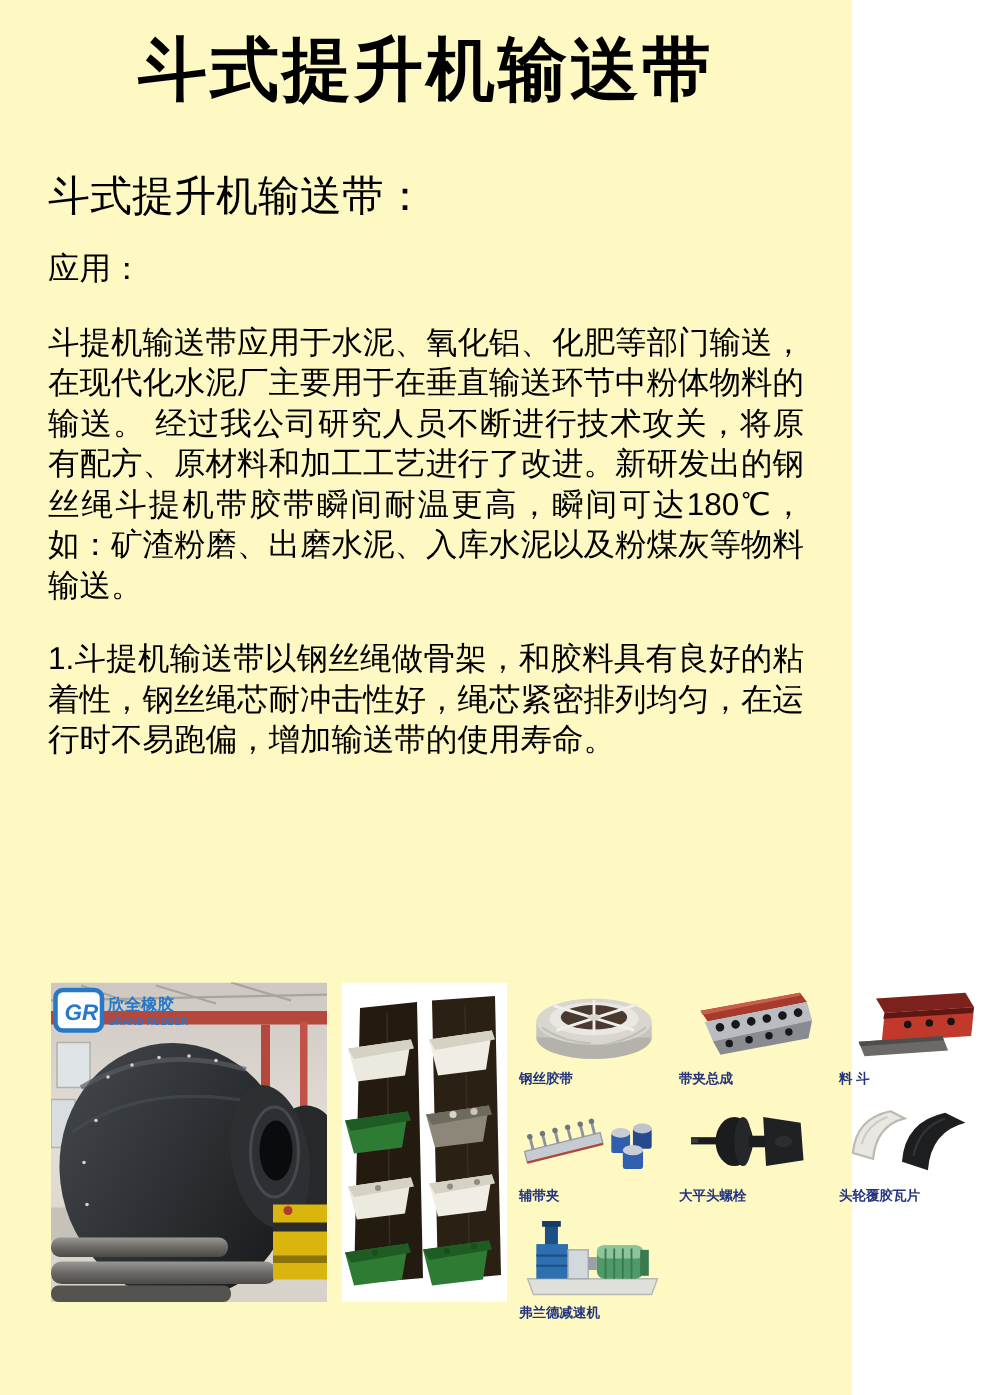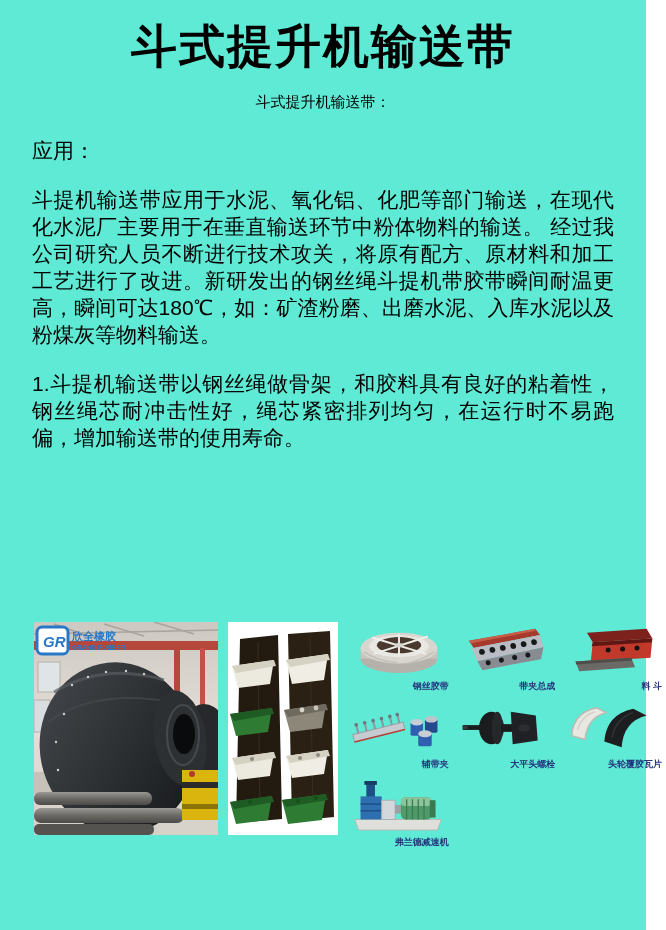--- a/index.html
+++ b/index.html
@@ -1,27 +1,27 @@
 <!DOCTYPE html>
 <html><head>
 <meta charset="utf-8">
 <style>
   html,body{margin:0;padding:0;background:#fff;}
   body{width:666px;height:930px;font-family:"Liberation Sans",sans-serif;color:#000;overflow:hidden;}
-  .page{width:646px;height:930px;position:relative;background:#5eead4;}
+  .page{width:568px;height:930px;position:relative;background:#fef9c3;}
   .title{font-size:46px;font-weight:900;text-align:center;margin:0;padding-top:20px;letter-spacing:2px;line-height:1.15;}
   .textcol{padding:0 32px;}
-  .lead{font-size:15px;margin:15px 0 0 0;line-height:27px;text-align:center;}
+  .lead{font-size:28px;margin:44px 0 0 0;line-height:27px;}
   .heading{font-size:21px;margin:22px 0 0 0;line-height:27px;}
   .para{font-size:21px;margin:22px 0 0 0;line-height:27px;text-align:justify;}
-  .gallery{position:absolute;left:34px;top:622px;width:612px;display:flex;align-items:flex-start;}
+  .gallery{position:absolute;left:34px;top:655px;width:612px;display:flex;align-items:flex-start;}
   .photo-left{width:184px;height:213px;flex:none;}
   .photo-mid{width:110px;height:213px;flex:none;margin-left:10px;}
   .grid{flex:none;margin-left:8px;width:316px;display:grid;grid-template-columns:repeat(3,1fr);row-gap:9px;column-gap:4px;}
-  .cell{display:flex;flex-direction:column;align-items:flex-end;}
+  .cell{display:flex;flex-direction:column;align-items:flex-start;}
   .cell svg{width:100px;height:56px;display:block;}
   .caption{font-size:9px;font-weight:bold;color:#24357d;text-align:center;margin-top:3px;line-height:10px;white-space:nowrap;}
 </style>
 </head>
 <body>
 
 <div class="page">
 
   <h1 class="title">斗式提升机输送带</h1>
 

